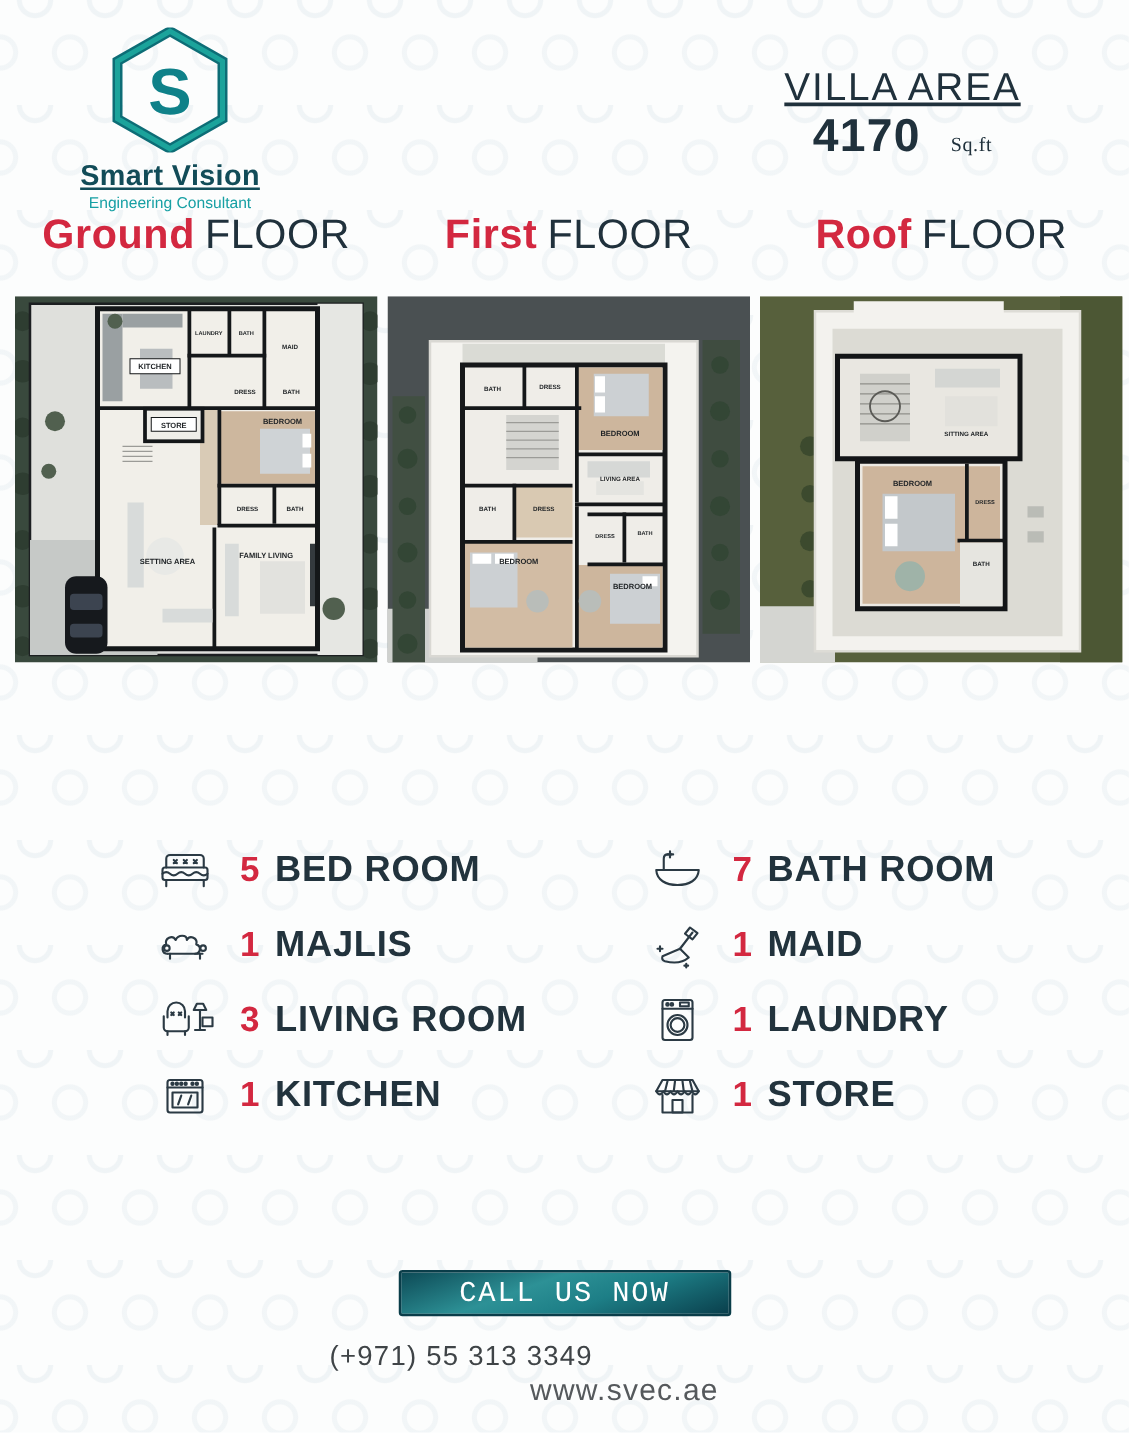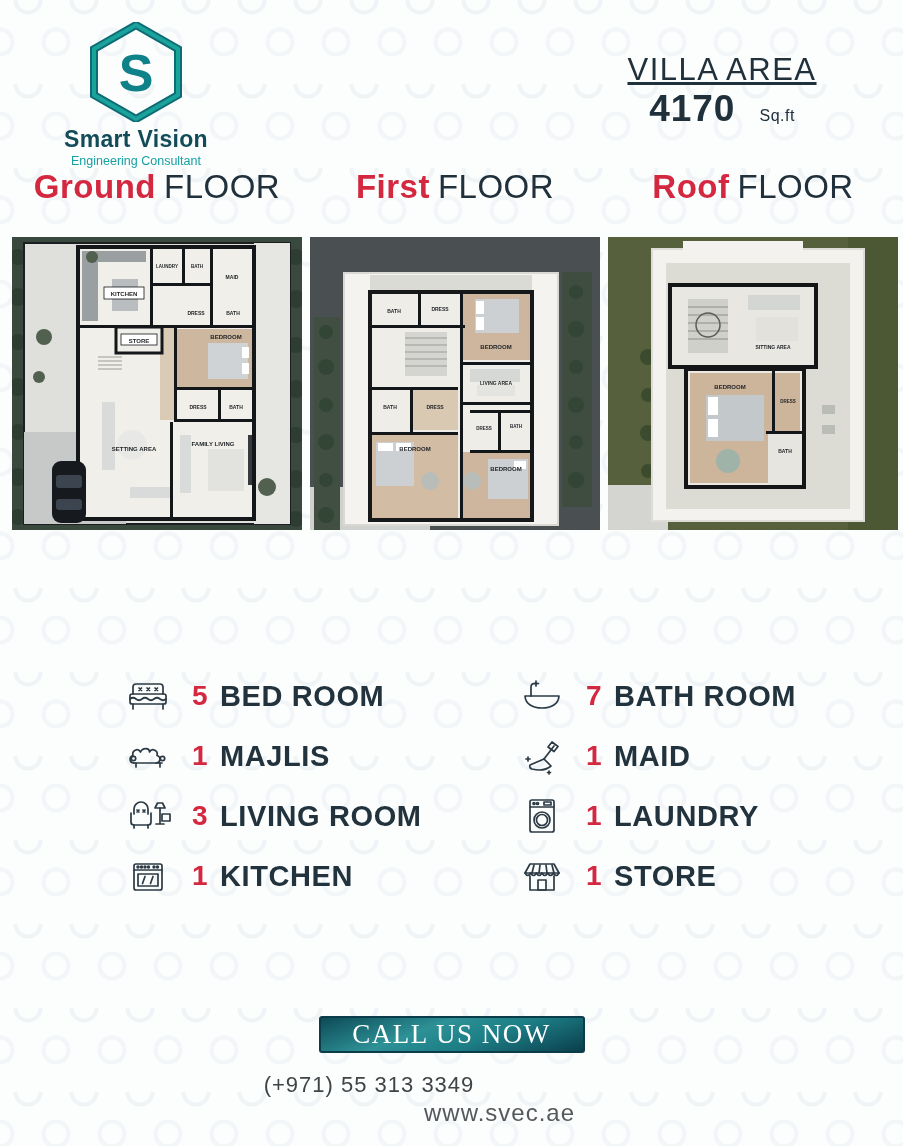--- a/index.html
+++ b/index.html
@@ -8,26 +8,26 @@
     position:relative; width:903px; height:1146px; margin:0 auto; overflow:hidden;
     background-color:#fcfdfd;
     background-image:
       radial-gradient(circle 16px at 28px 0px,  rgba(210,222,229,0.00) 10px, rgba(210,222,229,0.30) 11px, rgba(210,222,229,0.30) 14px, rgba(210,222,229,0) 15px),
       radial-gradient(circle 16px at 0px 42px,  rgba(210,222,229,0.00) 10px, rgba(210,222,229,0.25) 11px, rgba(210,222,229,0.25) 14px, rgba(210,222,229,0) 15px),
       radial-gradient(circle 16px at 56px 42px, rgba(210,222,229,0.00) 10px, rgba(210,222,229,0.25) 11px, rgba(210,222,229,0.25) 14px, rgba(210,222,229,0) 15px);
     background-size:56px 84px;
   }
   
   .brand { position:absolute; left:46px; top:22px; width:180px; text-align:center; }
-  .brand-name { font-size:23px; font-weight:bold; color:#124c58; letter-spacing:0.3px; }
+  .brand-name { font-size:23px; font-weight:bold; color:#124c58; letter-spacing:0.3px;text-decoration:underline; }
   .brand-tagline { font-size:12.5px; color:#17a0a4; margin-top:1px; }
   .villa-area { position:absolute; right:66px; top:52px; width:230px; text-align:center; color:#20313c; }
   .villa-area-label { font-size:31px; letter-spacing:1.5px; font-weight:400;text-decoration:underline; }
   .villa-area-value { font-size:37px; font-weight:bold; letter-spacing:1px; }
-  .villa-area-unit { font-size:16px; font-weight:400; margin-left:24px; letter-spacing:0.5px; }
+  .villa-area-unit { font-size:16px; font-weight:400; margin-left:24px; letter-spacing:0.5px;font-family:Liberation Serif, serif; }
   
   .floor-titles { position:absolute; left:12px; top:168px; width:886px; display:flex; gap:8px; }
   .floor-title { width:290px; text-align:center; font-size:33px; color:#20313c; letter-spacing:0.5px; }
   .floor-title b { color:#d32840; font-weight:bold; margin-right:8px; }
   
   .plans { position:absolute; left:12px; top:237px; display:flex; gap:8px; }
   .plan { width:290px; height:293px; display:block; }
   .rlabel { font-family:"Liberation Sans", sans-serif; font-weight:bold; fill:#1d2124; text-anchor:middle; }
   .rl6 { font-size:6px; } .rl5 { font-size:5px; } .rl4 { font-size:4.5px; }
   .wall { fill:#141719; }
@@ -38,21 +38,21 @@
   .frow { display:flex; align-items:center; height:60px; }
   .ficon { width:56px; height:48px; display:flex; align-items:center; justify-content:center; margin-right:16px; flex:0 0 56px; }
   .ficon svg { width:48px; height:48px; stroke:#2b3a44; fill:none; stroke-width:1.7; stroke-linecap:round; stroke-linejoin:round; }
   .fcount { font-size:28px; font-weight:bold; color:#d32840; margin-right:10px; min-width:18px; }
   .flabel { font-size:29px; font-weight:bold; color:#22333d; letter-spacing:0.6px; }
   
   .cta-button {
     position:absolute; top:1016px; left:50%; transform:translateX(-50%);
     width:266px; height:37px; border:2px solid #0a3d49; border-radius:3px;
     background:linear-gradient(160deg, #0d4a56 0%, #2d9196 38%, #1d7e86 62%, #0a3f4c 100%);
-    color:#ffffff; font-size:27px; letter-spacing:1.5px; font-family:Liberation Serif, serif;
+    color:#ffffff; font-size:23px; letter-spacing:1.5px; font-family:Liberation Mono, monospace;
     display:flex; align-items:center; justify-content:center; cursor:pointer;
   }
   .cta-phone { position:absolute; top:1072px; width:738px; text-align:center; font-size:22px; color:#3f4447; letter-spacing:1px; text-decoration:none; display:block; }
   .cta-site  { position:absolute; top:1099px; width:903px; text-align:center; font-size:24px; color:#55595c; letter-spacing:1px; text-decoration:none; display:block;margin-left:48px; }
 </style>
 </head>
 <body>
 
 <div class="page">
 

